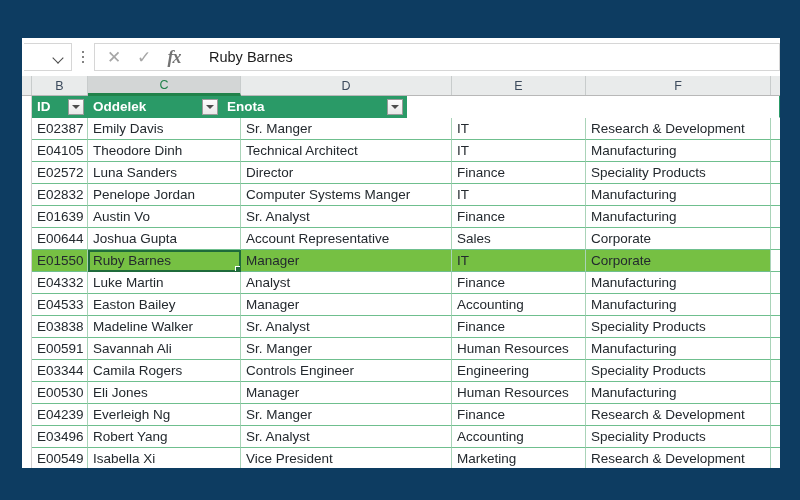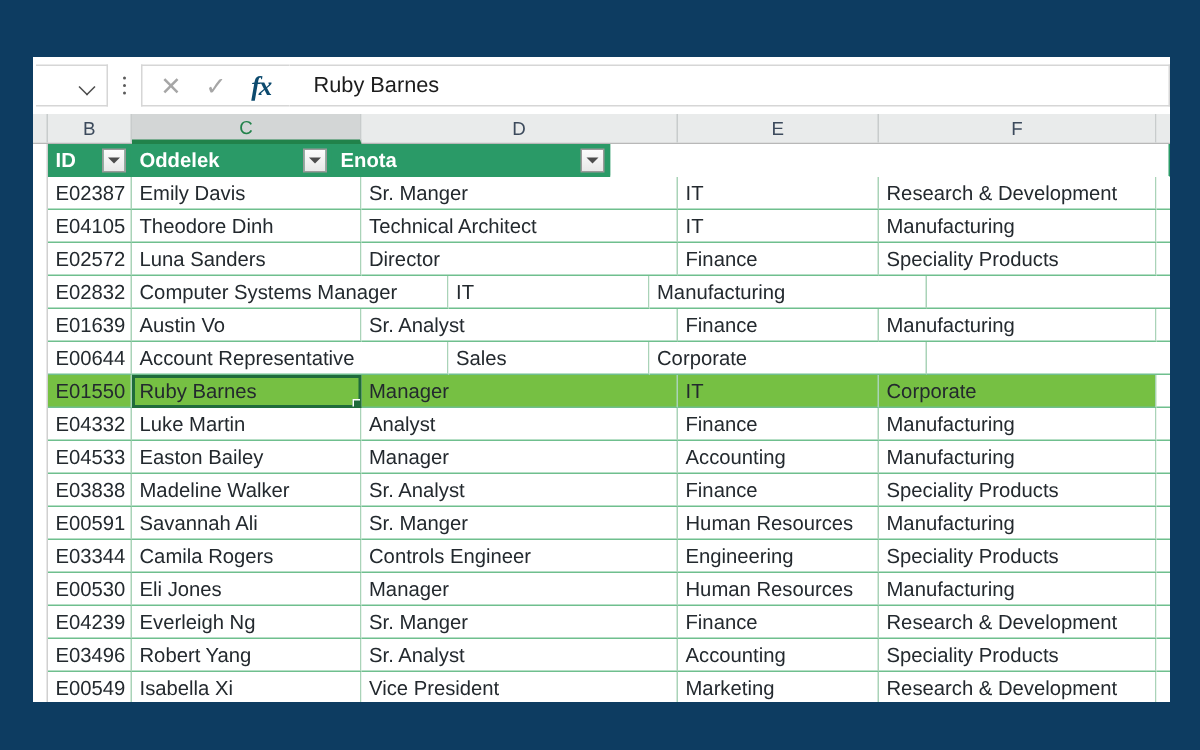--- a/index.html
+++ b/index.html
@@ -90,21 +90,21 @@
   .fx-btn {
     width: 30px; height: 26px;
     display: flex; align-items: center; justify-content: center;
     font-size: 17px;
     color: #a6a6a6;
   }
   #fx-icon {
     font-family: "Liberation Serif", serif;
     font-style: italic;
     font-size: 18px;
-    color: #0c4a6e;
+    color: #737373;
     font-weight: 600;
     letter-spacing: -1px;
   }
 
   #formula-input {
     flex: 1;
     height: 28px;
     border: 1px solid #d6d6d6;
     border-left: none;
     background: #fff;
@@ -304,37 +304,39 @@
         <div class="cell c-b">E02572</div>
         <div class="cell c-c">Luna Sanders</div>
         <div class="cell c-d">Director</div>
         <div class="cell c-e">Finance</div>
         <div class="cell c-f">Speciality Products</div>
         <div class="cell c-g"></div>
       </div>
       <div class="grid-row">
         <div id="rail"></div>
         <div class="cell c-b">E02832</div>
-        <div class="cell c-d">Computer Systems Manager</div>
+        <div class="cell c-c">Penelope Jordan</div>
+        <div class="cell c-d">Computer Systems Manger</div>
         <div class="cell c-e">IT</div>
         <div class="cell c-f">Manufacturing</div>
         <div class="cell c-g"></div>
       </div>
       <div class="grid-row">
         <div id="rail"></div>
         <div class="cell c-b">E01639</div>
         <div class="cell c-c">Austin Vo</div>
         <div class="cell c-d">Sr. Analyst</div>
         <div class="cell c-e">Finance</div>
         <div class="cell c-f">Manufacturing</div>
         <div class="cell c-g"></div>
       </div>
       <div class="grid-row">
         <div id="rail"></div>
         <div class="cell c-b">E00644</div>
+        <div class="cell c-c">Joshua Gupta</div>
         <div class="cell c-d">Account Representative</div>
         <div class="cell c-e">Sales</div>
         <div class="cell c-f">Corporate</div>
         <div class="cell c-g"></div>
       </div>
       <div class="grid-row sel-row">
         <div id="rail"></div>
         <div class="cell c-b">E01550</div>
         <div class="cell c-c active-cell">Ruby Barnes</div>
         <div class="cell c-d">Manager</div>

